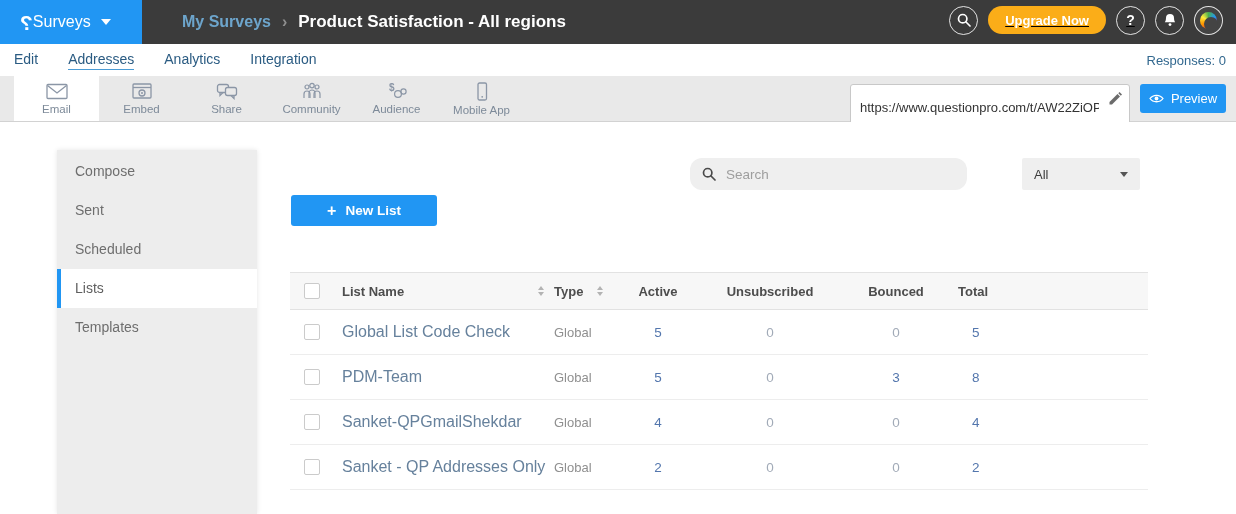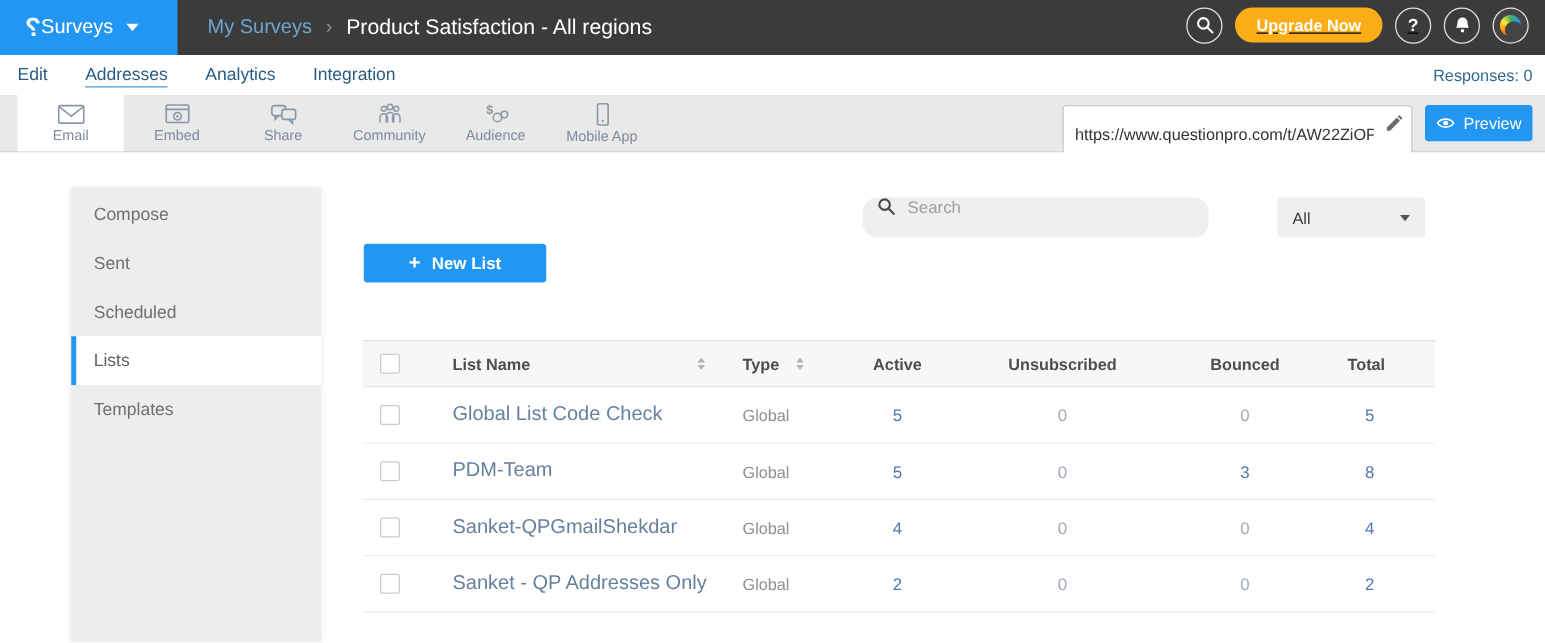--- a/index.html
+++ b/index.html
@@ -5,21 +5,21 @@
   * { margin:0; padding:0; box-sizing:border-box; }
   body { font-family:"Liberation Sans","DejaVu Sans",sans-serif; background:#fff; }
   .screen { position:relative; width:1236px; height:514px; background:#fff; overflow:hidden; }
 
   
   .topbar { position:absolute; left:0; top:0; width:1236px; height:44px; background:#3b3b3b; display:flex; align-items:center; }
   .logo-block { width:142px; height:44px; background:#2196f3; display:flex; align-items:center; padding-left:20px; cursor:pointer; flex-shrink:0; }
   .qp-logo { display:inline-block; transform:scaleX(-1); font-weight:bold; font-size:21px; color:#fff; line-height:1; }
   .product-label { color:#fff; font-size:16px; margin-left:0; }
   .caret-down-w { width:0; height:0; border-left:5px solid transparent; border-right:5px solid transparent; border-top:6px solid #fff; margin-left:10px; }
-  .breadcrumb { display:flex; align-items:center; margin-left:24px; white-space:nowrap; }
+  .breadcrumb { display:flex; align-items:center; margin-left:40px; white-space:nowrap;font-weight:bold; }
   .bc-parent { color:#6da5cc; font-size:16px; }
   .bc-sep { color:#8f8f8f; font-size:16px; margin:0 11px; }
   .bc-title { color:#fff; font-size:17px; }
   .topbar-right { position:absolute; right:13px; top:0; height:40px; display:flex; align-items:center; gap:10px;text-decoration:underline; }
   .circle-btn { width:29px; height:29px; border:1.5px solid rgba(255,255,255,0.85); border-radius:50%; display:flex; align-items:center; justify-content:center; cursor:pointer; flex-shrink:0; }
   .help-glyph { color:#fff; font-size:14px; font-weight:bold; }
   .upgrade-btn { height:28px; padding:0 17px; border:none; border-radius:14px; background:#fbad18; color:#fff; font-size:13px; font-weight:bold; font-family:inherit; cursor:pointer; }
   .avatar-inner { width:17px; height:17px; border-radius:50%; background:conic-gradient(from 180deg,#e53935,#ff9800,#ffeb3b,#4caf50,#2196f3,#9c27b0,#e53935); position:relative; }
   .avatar-inner::after { content:""; position:absolute; left:4px; top:5px; width:14px; height:14px; border-radius:50%; background:#444; }
 
@@ -40,35 +40,35 @@
   .pencil-btn { position:absolute; right:7px; top:7px; cursor:pointer; line-height:0; }
   .preview-btn { position:absolute; right:10px; top:8px; width:86px; height:29px; background:#2196f3; border:none; border-radius:3px; color:#fff; font-size:13px; font-family:inherit; display:flex; align-items:center; justify-content:center; gap:7px; cursor:pointer; }
 
   
   .main { position:absolute; left:0; top:122px; width:1236px; height:392px; background:#fff; }
 
   .sidebar { position:absolute; left:57px; top:28px; width:200px; height:364px; background:#ededed; box-shadow:0 0 5px rgba(0,0,0,0.10); padding-top:2px; }
   .side-item { height:39px; line-height:39px; padding-left:18px; font-size:14px; color:#6e6e6e; cursor:pointer; }
   .side-item.active { background:#fff; border-left:4px solid #2196f3; padding-left:14px; color:#5f5f5f; }
 
-  .search-box { position:absolute; left:690px; top:36px; width:277px; height:32px; background:#efefef; border-radius:12px; display:flex; align-items:flex-start; }
+  .search-box { position:absolute; left:690px; top:36px; width:277px; height:32px; background:#efefef; border-radius:12px; display:flex; align-items:center; }
   .search-box svg { margin:0 10px 0 12px; flex-shrink:0; }
   .search-input { flex:1; border:none; background:transparent; font-family:inherit; font-size:13.5px; color:#444; outline:none; }
   .search-input::placeholder { color:#9e9e9e; }
 
   .filter-dd { position:absolute; left:1022px; top:36px; width:118px; height:32px; background:#efefef; border-radius:2px; display:flex; align-items:center; justify-content:space-between; padding:0 12px; cursor:pointer; }
   .filter-label { font-size:13px; color:#3c3c3c; }
   .caret-down-d { width:0; height:0; border-left:4.5px solid transparent; border-right:4.5px solid transparent; border-top:5px solid #555; }
 
   .newlist-btn { position:absolute; left:291px; top:73px; width:146px; height:31px; background:#2196f3; border:none; border-radius:3px; color:#fff; font-family:inherit; font-size:13.5px; font-weight:bold; display:flex; align-items:center; justify-content:center; gap:9px; cursor:pointer; }
   .newlist-plus { font-size:16px; font-weight:bold; line-height:1; }
 
   
   .tbl { position:absolute; left:290px; top:150px; width:858px; }
-  .trow { display:grid; grid-template-columns:52px 212px 58px 92px 132px 120px 1fr; align-items:center;gap:20px; }
+  .trow { display:grid; grid-template-columns:52px 212px 58px 92px 132px 120px 1fr; align-items:center; }
   .thead { height:38px; background:#f7f7f7; border-top:1px solid #e2e2e2; border-bottom:1px solid #e2e2e2; }
   .thead .hcell { font-size:13px; font-weight:bold; color:#4d4d4d; }
   .tbody-row { height:45px; border-bottom:1px solid #ededed; background:#fff; }
   .cell { display:flex; align-items:center; height:100%; }
   .cb-cell { padding-left:14px; }
   .checkbox { width:16px; height:16px; border:1px solid #cbcbcb; border-radius:2px; background:#fff; cursor:pointer; }
   .name-head { display:flex; justify-content:space-between; align-items:center; padding-right:10px; }
   .type-head { gap:14px; }
   .sort { display:inline-flex; flex-direction:column; gap:2px; cursor:pointer; }
   .sort .up { width:0; height:0; border-left:3.5px solid transparent; border-right:3.5px solid transparent; border-bottom:4px solid #b3b3b3; }

